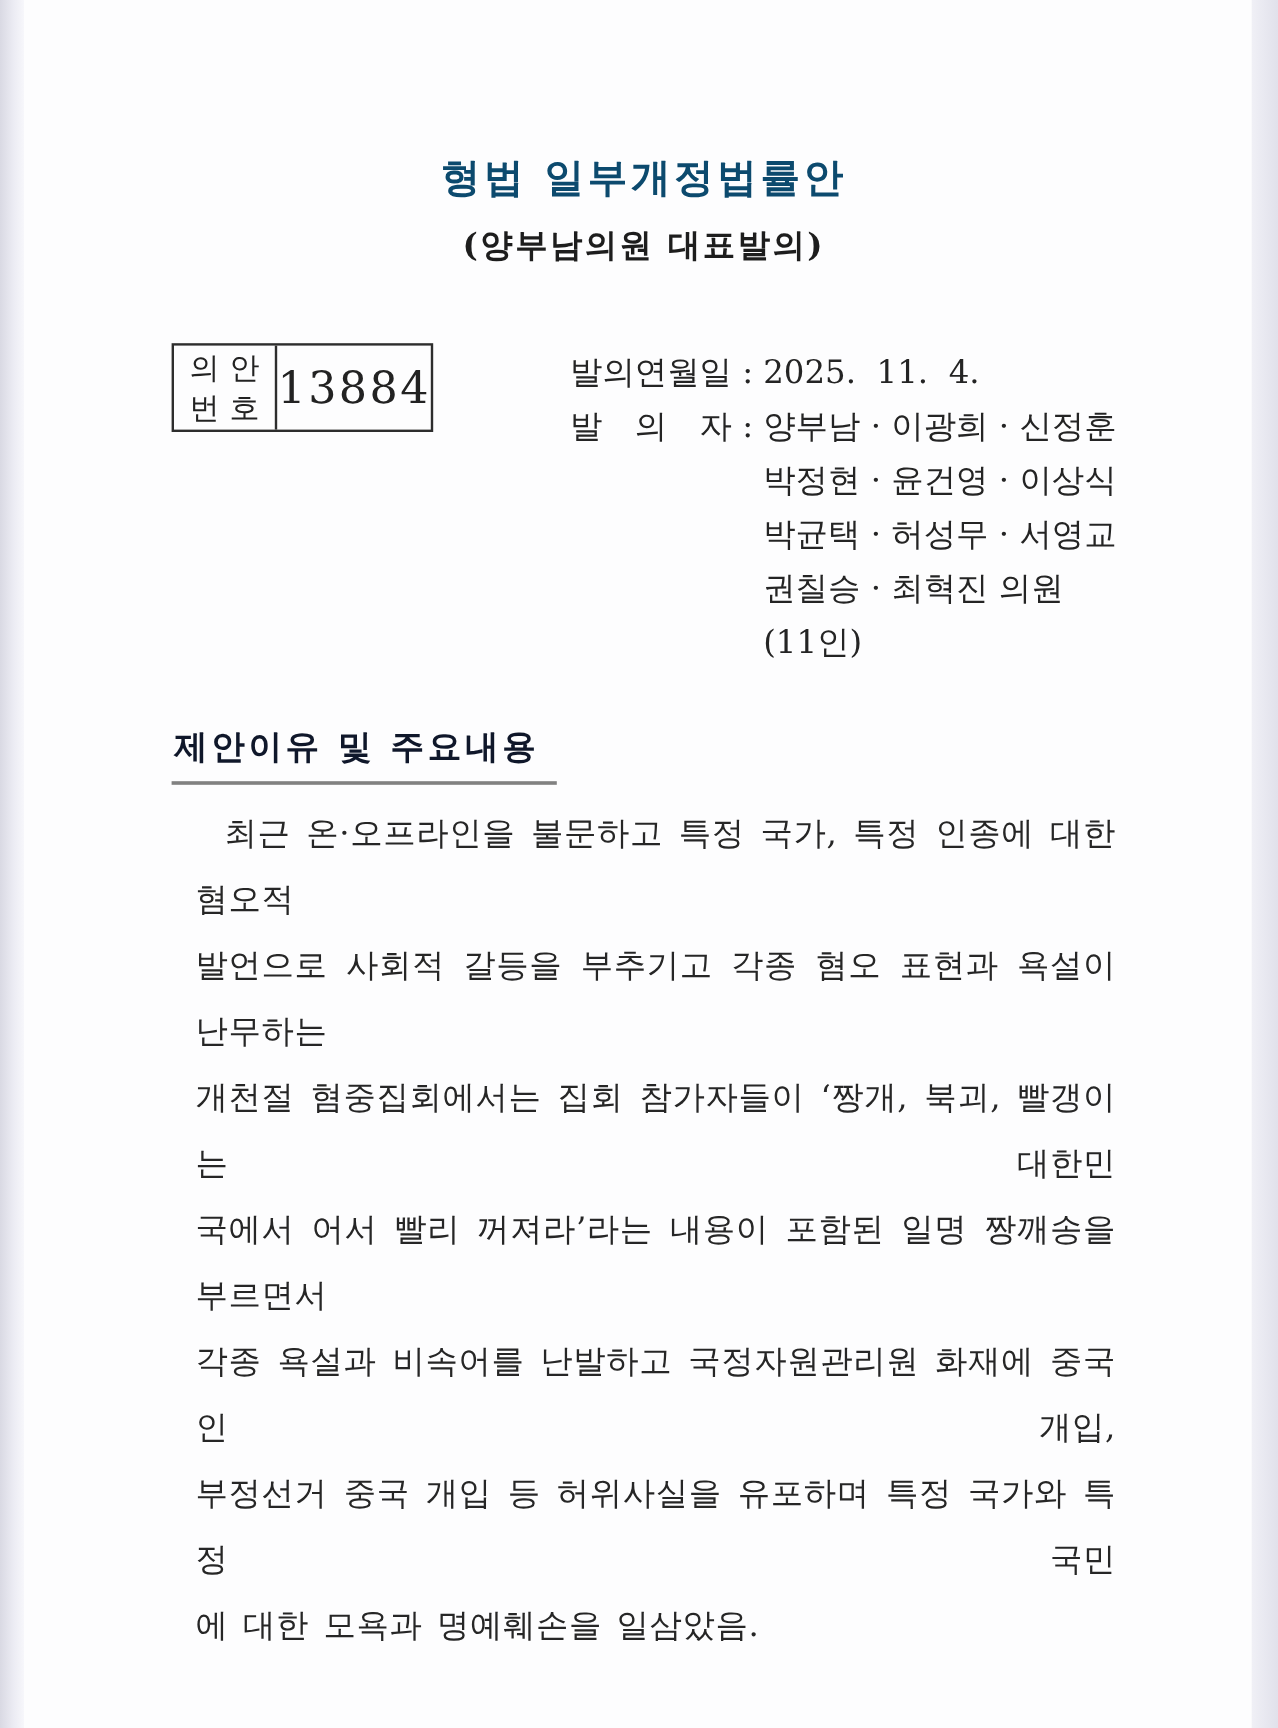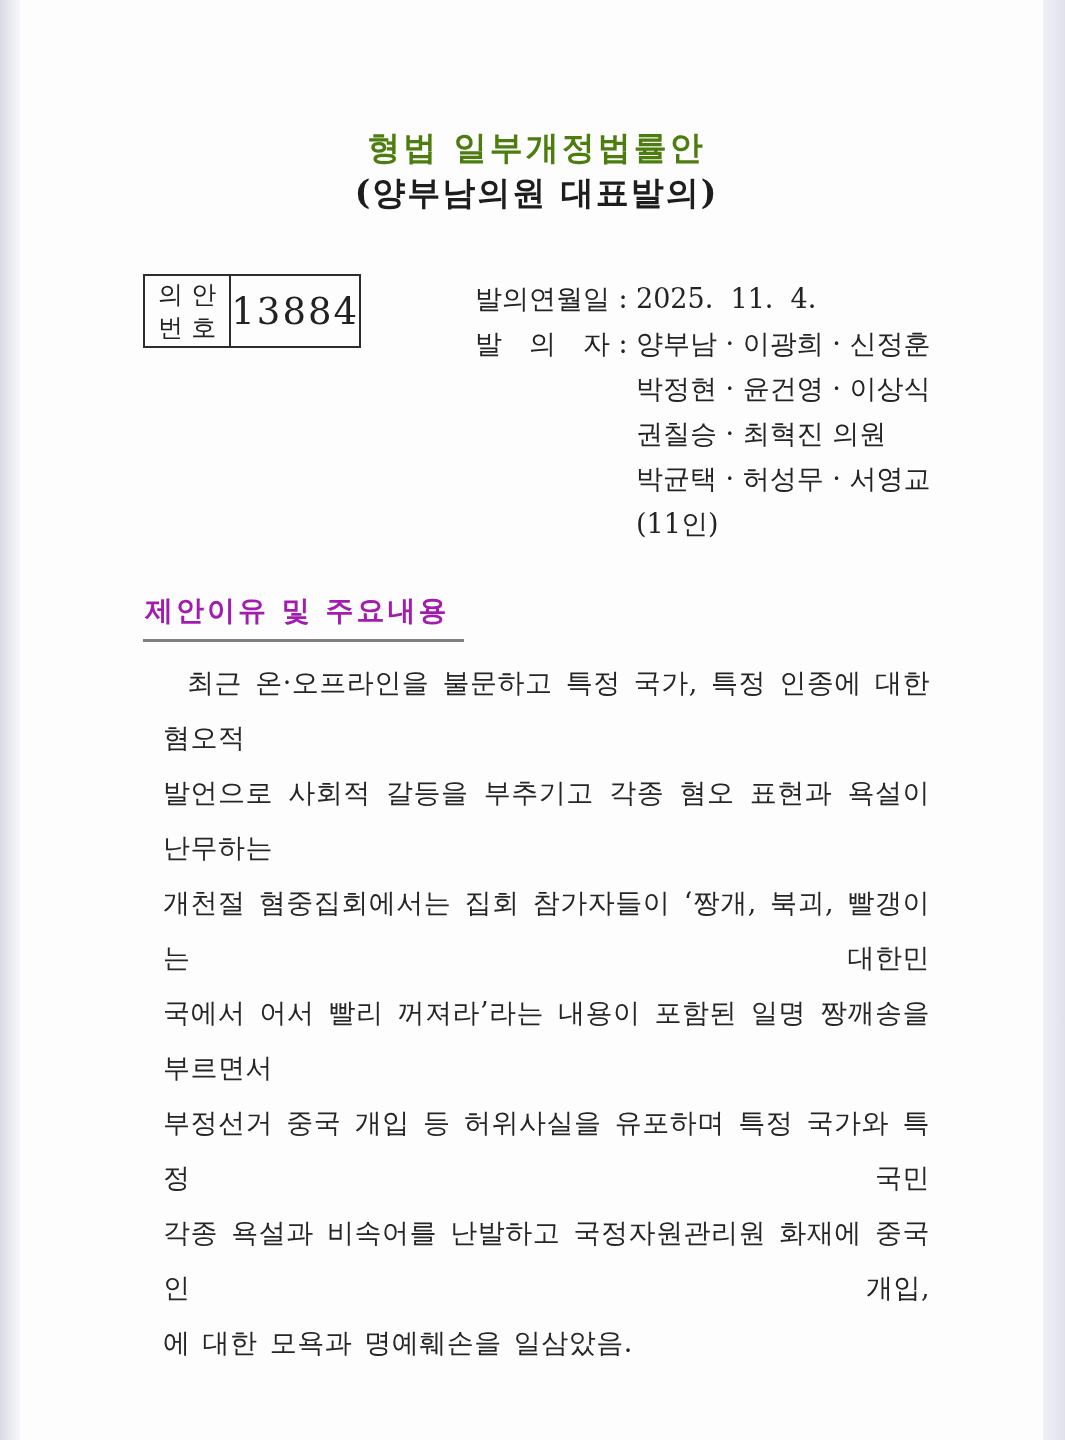--- a/index.html
+++ b/index.html
@@ -22,24 +22,24 @@
   }
   .page {
     position: absolute; left: 20px; right: 22px; top: 0; bottom: 0;
     background: #fdfdfe;
     padding: 0 113px 0 123px;
   }
   
   .doc-title-block { text-align: center; margin-top: 126px; }
   .doc-title {
     font-size: 33px; font-weight: 700; letter-spacing: 3px;
-    margin: 0; line-height: 44px; color: #4d7c0f;
+    margin: 12px; line-height: 44px; color: #0c4a6e;
   }
   .doc-subtitle {
-    font-size: 33px; font-weight: 700; letter-spacing: 2px;
+    font-size: 27px; font-weight: 700; letter-spacing: 2px;
     margin: 0; line-height: 46px; color: #1d1d1d;
   }
   
   .header-row { display: flex; align-items: flex-start; margin-top: 58px; }
   .bill-box {
     width: 218px; height: 74px; flex-shrink: 0;
     border: 2px solid #2d2d2d; display: flex; background: #fdfdfe;
   }
   .bill-box-label {
     width: 97px; border-right: 2px solid #2d2d2d;
@@ -59,21 +59,21 @@
     display: inline-block; width: 135px;
     text-align: justify; text-align-last: justify; vertical-align: bottom;
   }
   .info-colon { display: inline-block; width: 26px; text-align: center; }
   .info-value { white-space: pre-wrap; }
   .info-row.cont { padding-left: 161px; }
   
   .section-heading-wrap { margin-top: 46px; }
   .section-heading {
     display: inline-block; margin: 0;
-    font-size: 28px; font-weight: 700; letter-spacing: 3px; color: #a21caf;
+    font-size: 28px; font-weight: 700; letter-spacing: 3px; color: #0f172a;
     border-bottom: 3px solid #818181; padding: 0 14px 9px 2px;
   }
   
   .body-text { margin-top: 13px; }
   .line {
     font-size: 27px; line-height: 55px; min-height: 55px;
     letter-spacing: 0.5px; word-spacing: 3px; color: #262626;
     text-align: justify; text-align-last: justify; margin-left: 20px;
   }
   .line.first { text-indent: 24px; }
@@ -103,37 +103,37 @@
       </div>
 
       <div class="proposal-info">
         <div class="info-row">
           <span class="info-label">발의연월일</span><span class="info-colon">:</span><span class="info-value">2025.  11.  4.</span>
         </div>
         <div class="info-row">
           <span class="info-label">발 의 자</span><span class="info-colon">:</span><span class="info-value">양부남 · 이광희 · 신정훈</span>
         </div>
         <div class="info-row cont">박정현 · 윤건영 · 이상식</div>
+        <div class="info-row cont">박균택 · 허성무 · 서영교</div>
         <div class="info-row cont">권칠승 · 최혁진 의원</div>
-        <div class="info-row cont">박균택 · 허성무 · 서영교</div>
         <div class="info-row cont">(11인)</div>
       </div>
     </div>
 
     <div class="section-heading-wrap">
       <h3 class="section-heading">제안이유 및 주요내용</h3>
     </div>
 
     <section class="body-text">
       <div class="paragraph">
         <div class="line first">최근 온·오프라인을 불문하고 특정 국가, 특정 인종에 대한 혐오적</div>
         <div class="line">발언으로 사회적 갈등을 부추기고 각종 혐오 표현과 욕설이 난무하는</div>
         <div class="line">개천절 혐중집회에서는 집회 참가자들이 ‘짱개, 북괴, 빨갱이는 대한민</div>
         <div class="line">국에서 어서 빨리 꺼져라’라는 내용이 포함된 일명 짱깨송을 부르면서</div>
+        <div class="line">각종 욕설과 비속어를 난발하고 국정자원관리원 화재에 중국인 개입,</div>
         <div class="line">부정선거 중국 개입 등 허위사실을 유포하며 특정 국가와 특정 국민</div>
-        <div class="line">각종 욕설과 비속어를 난발하고 국정자원관리원 화재에 중국인 개입,</div>
         <div class="line last">에 대한 모욕과 명예훼손을 일삼았음.</div>
       </div>
 
     </section>
 
   </div>
 </div>
 
 </body></html>

